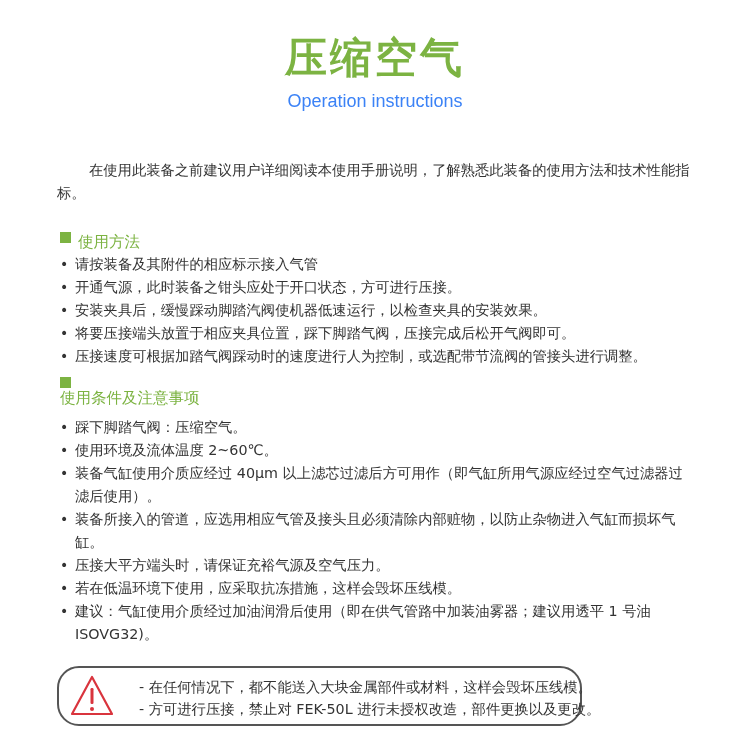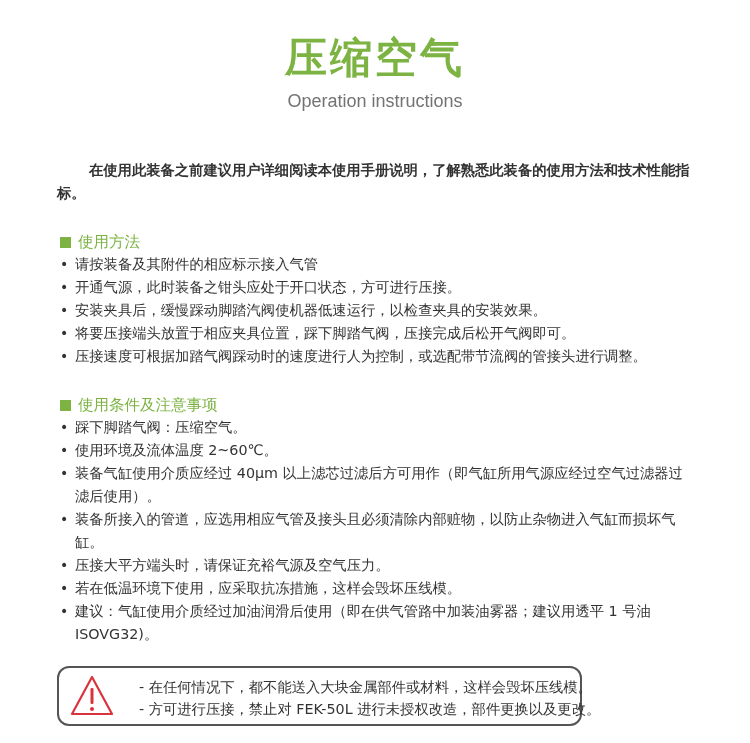--- a/index.html
+++ b/index.html
@@ -9,43 +9,43 @@
       color: #2b2b2b;
     }
     .title {
       position: absolute; left: 0; top: 30px; width: 750px; text-align: center;
       font-size: 42px; font-weight: bold; color: #7cb342; letter-spacing: 3px;
       line-height: 56px;
     }
     .subtitle {
       position: absolute; left: 0; top: 90px; width: 750px; text-align: center;
       font-family: "Liberation Sans", sans-serif;
-      font-size: 18px; color: #737373; line-height: 22px;
+      font-size: 18px; color: #3b82f6; line-height: 22px;
     }
     .intro {
       position: absolute; left: 57px; top: 159px; width: 640px;
-      font-size: 14.3px; line-height: 23px; text-indent: 32px; color: #333; font-weight: bold;
+      font-size: 14.3px; line-height: 23px; text-indent: 32px; color: #333;
     }
     .section-head {
       position: absolute; left: 60px; font-size: 15.5px; color: #7cb342;
-      line-height: 20px; display: flex; align-items: center;
+      line-height: 20px; display: flex; 
     }
     .section-head .sq {
       display: inline-block; width: 11px; height: 11px; background: #7cb342; margin-right: 7px;
     }
     .list { position: absolute; left: 57px; width: 640px; margin: 0; padding: 0; list-style: none; }
     .list li {
       position: relative; padding-left: 18px; font-size: 14.3px; line-height: 23px; color: #333;
     }
     .list li .dot {
       position: absolute; left: 3px; top: 0; font-size: 14px;
     }
     .warn-box {
       position: absolute; left: 57px; top: 666px; width: 525px; height: 60px;
-      border: 2px solid #555; border-radius: 12px; box-sizing: border-box;
+      border: 2px solid #555; border-radius: 22px; box-sizing: border-box;
     }
     .warn-icon { position: absolute; left: 10px; top: 6px; width: 46px; height: 44px; }
     .warn-lines { position: absolute; left: 80px; top: 8px; }
     .warn-lines div { font-size: 14.3px; line-height: 22px; color: #333; white-space: nowrap; }
   </style>
 </head>
 <body>
 
 <div class="title">压缩空气</div>
 <div class="subtitle">Operation instructions</div>
@@ -57,21 +57,21 @@
   <span>使用方法</span>
 </div>
 <ul class="list" style="top:253px;">
   <li><span class="dot">•</span><span>请按装备及其附件的相应标示接入气管</span></li>
   <li><span class="dot">•</span><span>开通气源，此时装备之钳头应处于开口状态，方可进行压接。</span></li>
   <li><span class="dot">•</span><span>安装夹具后，缓慢踩动脚踏汽阀使机器低速运行，以检查夹具的安装效果。</span></li>
   <li><span class="dot">•</span><span>将要压接端头放置于相应夹具位置，踩下脚踏气阀，压接完成后松开气阀即可。</span></li>
   <li><span class="dot">•</span><span>压接速度可根据加踏气阀踩动时的速度进行人为控制，或选配带节流阀的管接头进行调整。</span></li>
 </ul>
 
-<div class="section-head" style="top:395px;">
+<div class="section-head" style="top:377px;flex-direction:column;">
   <span class="sq"></span>
   <span>使用条件及注意事项</span>
 </div>
 <ul class="list" style="top:416px;">
   <li><span class="dot">•</span><span>踩下脚踏气阀：压缩空气。</span></li>
   <li><span class="dot">•</span><span>使用环境及流体温度 2~60℃。</span></li>
   <li><span class="dot">•</span><span>装备气缸使用介质应经过 40μm 以上滤芯过滤后方可用作（即气缸所用气源应经过空气过滤器过滤后使用）。</span></li>
   <li><span class="dot">•</span><span>装备所接入的管道，应选用相应气管及接头且必须清除内部赃物，以防止杂物进入气缸而损坏气缸。</span></li>
   <li><span class="dot">•</span><span>压接大平方端头时，请保证充裕气源及空气压力。</span></li>
   <li><span class="dot">•</span><span>若在低温环境下使用，应采取抗冻措施，这样会毁坏压线模。</span></li>

